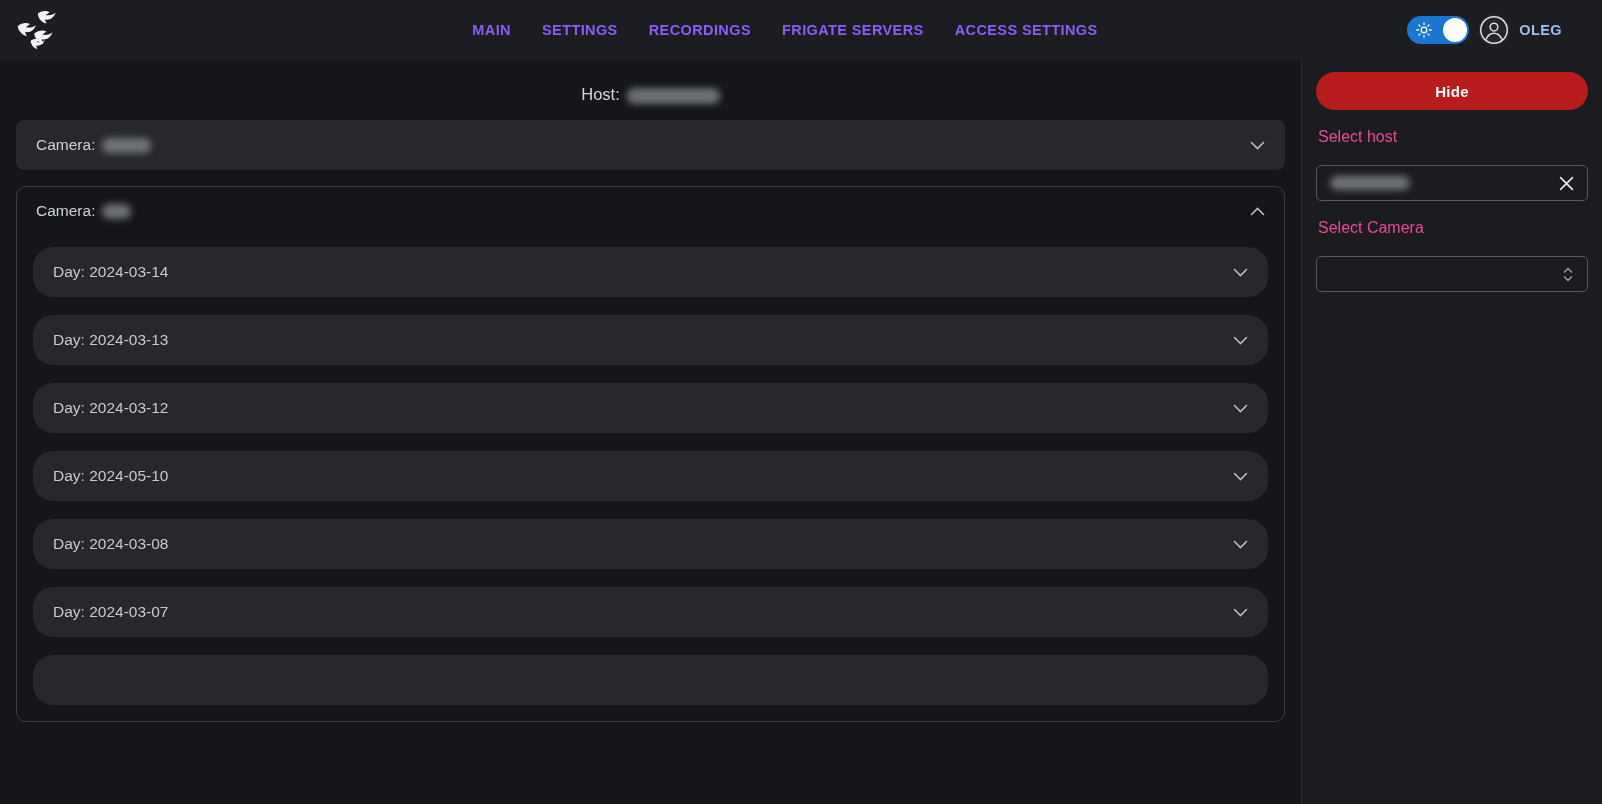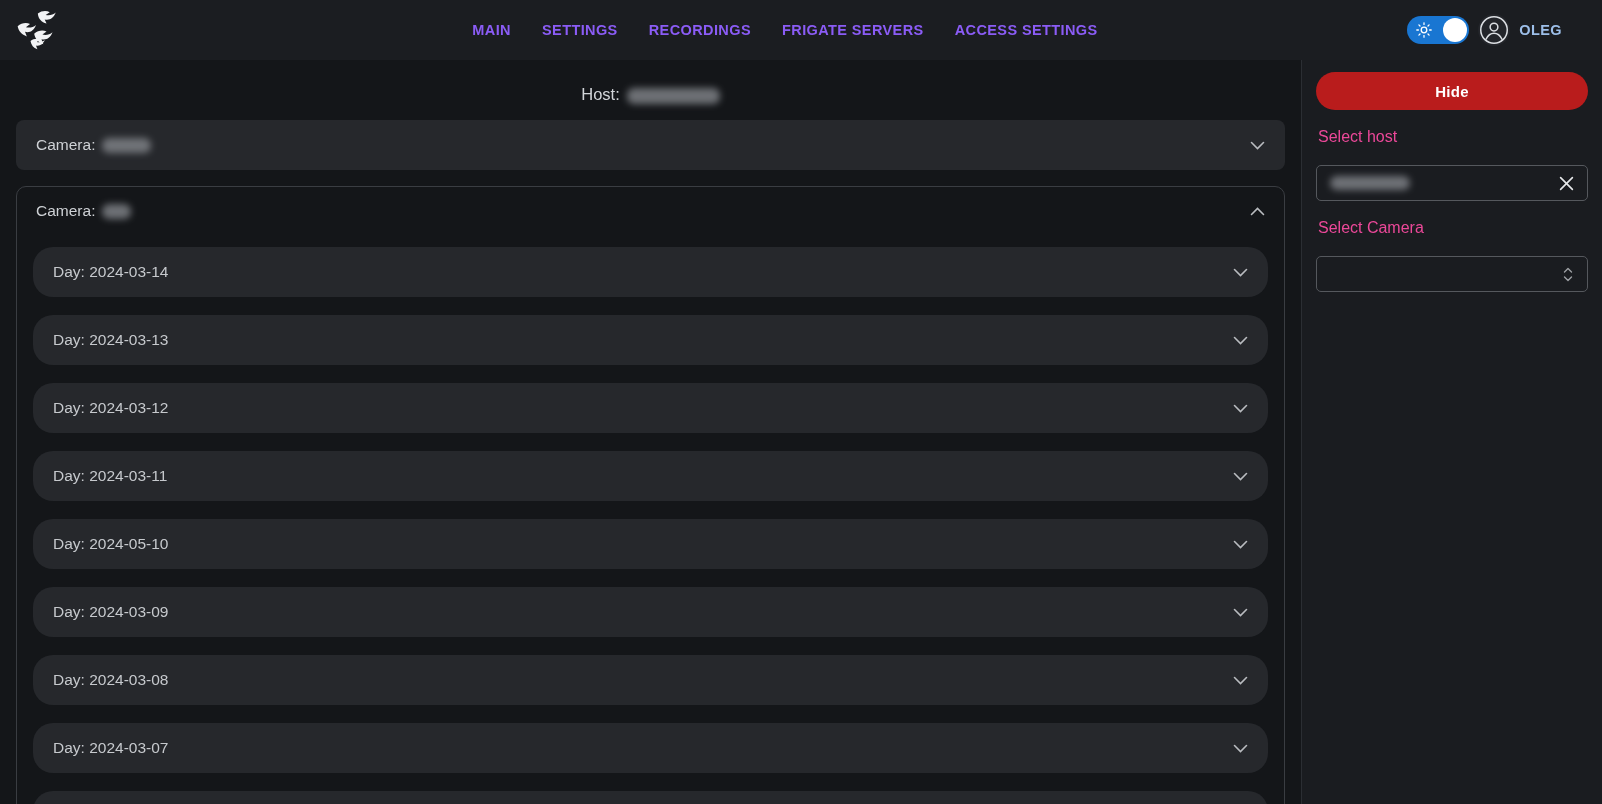--- a/index.html
+++ b/index.html
@@ -213,46 +213,30 @@
 
           <div class="day-row">
             <span class="day-text">Day: 2024-03-12</span>
             <span class="chev">
               <svg width="15" height="9" viewBox="0 0 15 9" fill="none" stroke="#b9bcc0" stroke-width="1.6" stroke-linecap="round">
                 <path d="M1.5 1.5 L7.5 7.5 L13.5 1.5"></path>
               </svg>
             </span>
           </div>
 
-          <div class="day-row">
-            <span class="day-text">Day: 2024-03-11</span>
-            <span class="chev">
-              <svg width="15" height="9" viewBox="0 0 15 9" fill="none" stroke="#b9bcc0" stroke-width="1.6" stroke-linecap="round">
-                <path d="M1.5 1.5 L7.5 7.5 L13.5 1.5"></path>
-              </svg>
-            </span>
-          </div>
 
           <div class="day-row">
             <span class="day-text">Day: 2024-05-10</span>
             <span class="chev">
               <svg width="15" height="9" viewBox="0 0 15 9" fill="none" stroke="#b9bcc0" stroke-width="1.6" stroke-linecap="round">
                 <path d="M1.5 1.5 L7.5 7.5 L13.5 1.5"></path>
               </svg>
             </span>
           </div>
 
-          <div class="day-row">
-            <span class="day-text">Day: 2024-03-09</span>
-            <span class="chev">
-              <svg width="15" height="9" viewBox="0 0 15 9" fill="none" stroke="#b9bcc0" stroke-width="1.6" stroke-linecap="round">
-                <path d="M1.5 1.5 L7.5 7.5 L13.5 1.5"></path>
-              </svg>
-            </span>
-          </div>
 
           <div class="day-row">
             <span class="day-text">Day: 2024-03-08</span>
             <span class="chev">
               <svg width="15" height="9" viewBox="0 0 15 9" fill="none" stroke="#b9bcc0" stroke-width="1.6" stroke-linecap="round">
                 <path d="M1.5 1.5 L7.5 7.5 L13.5 1.5"></path>
               </svg>
             </span>
           </div>
 

